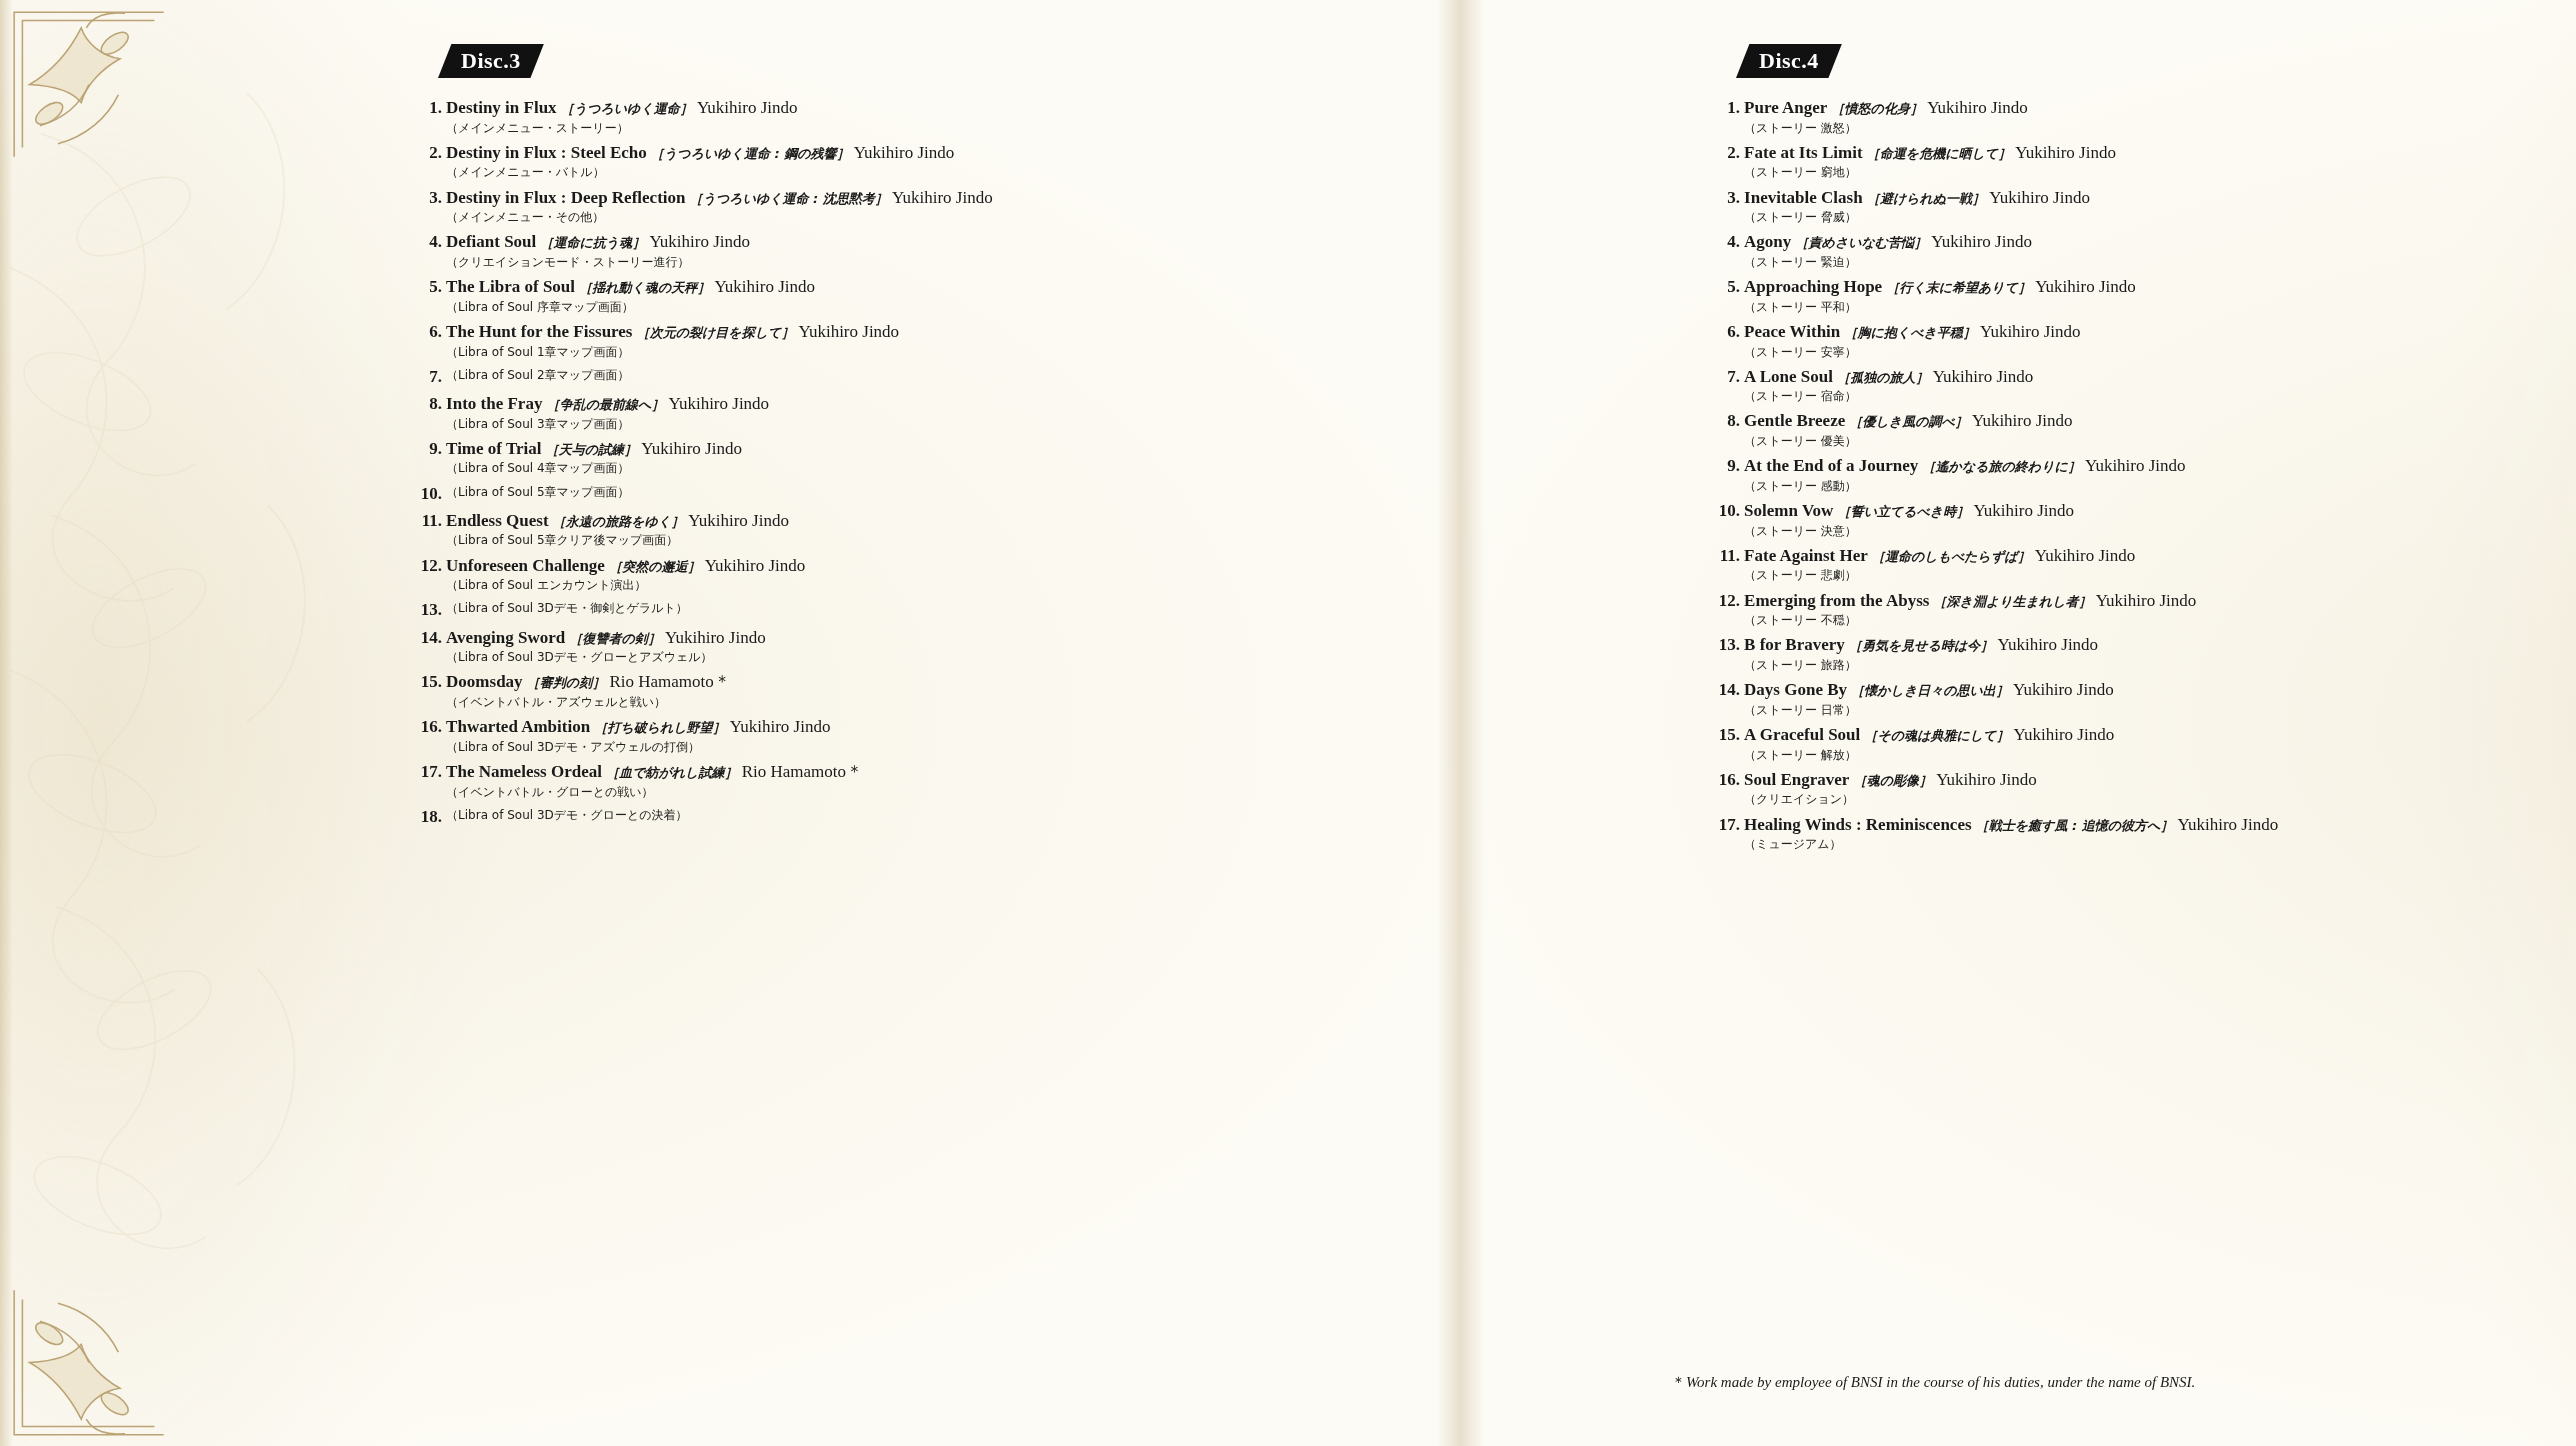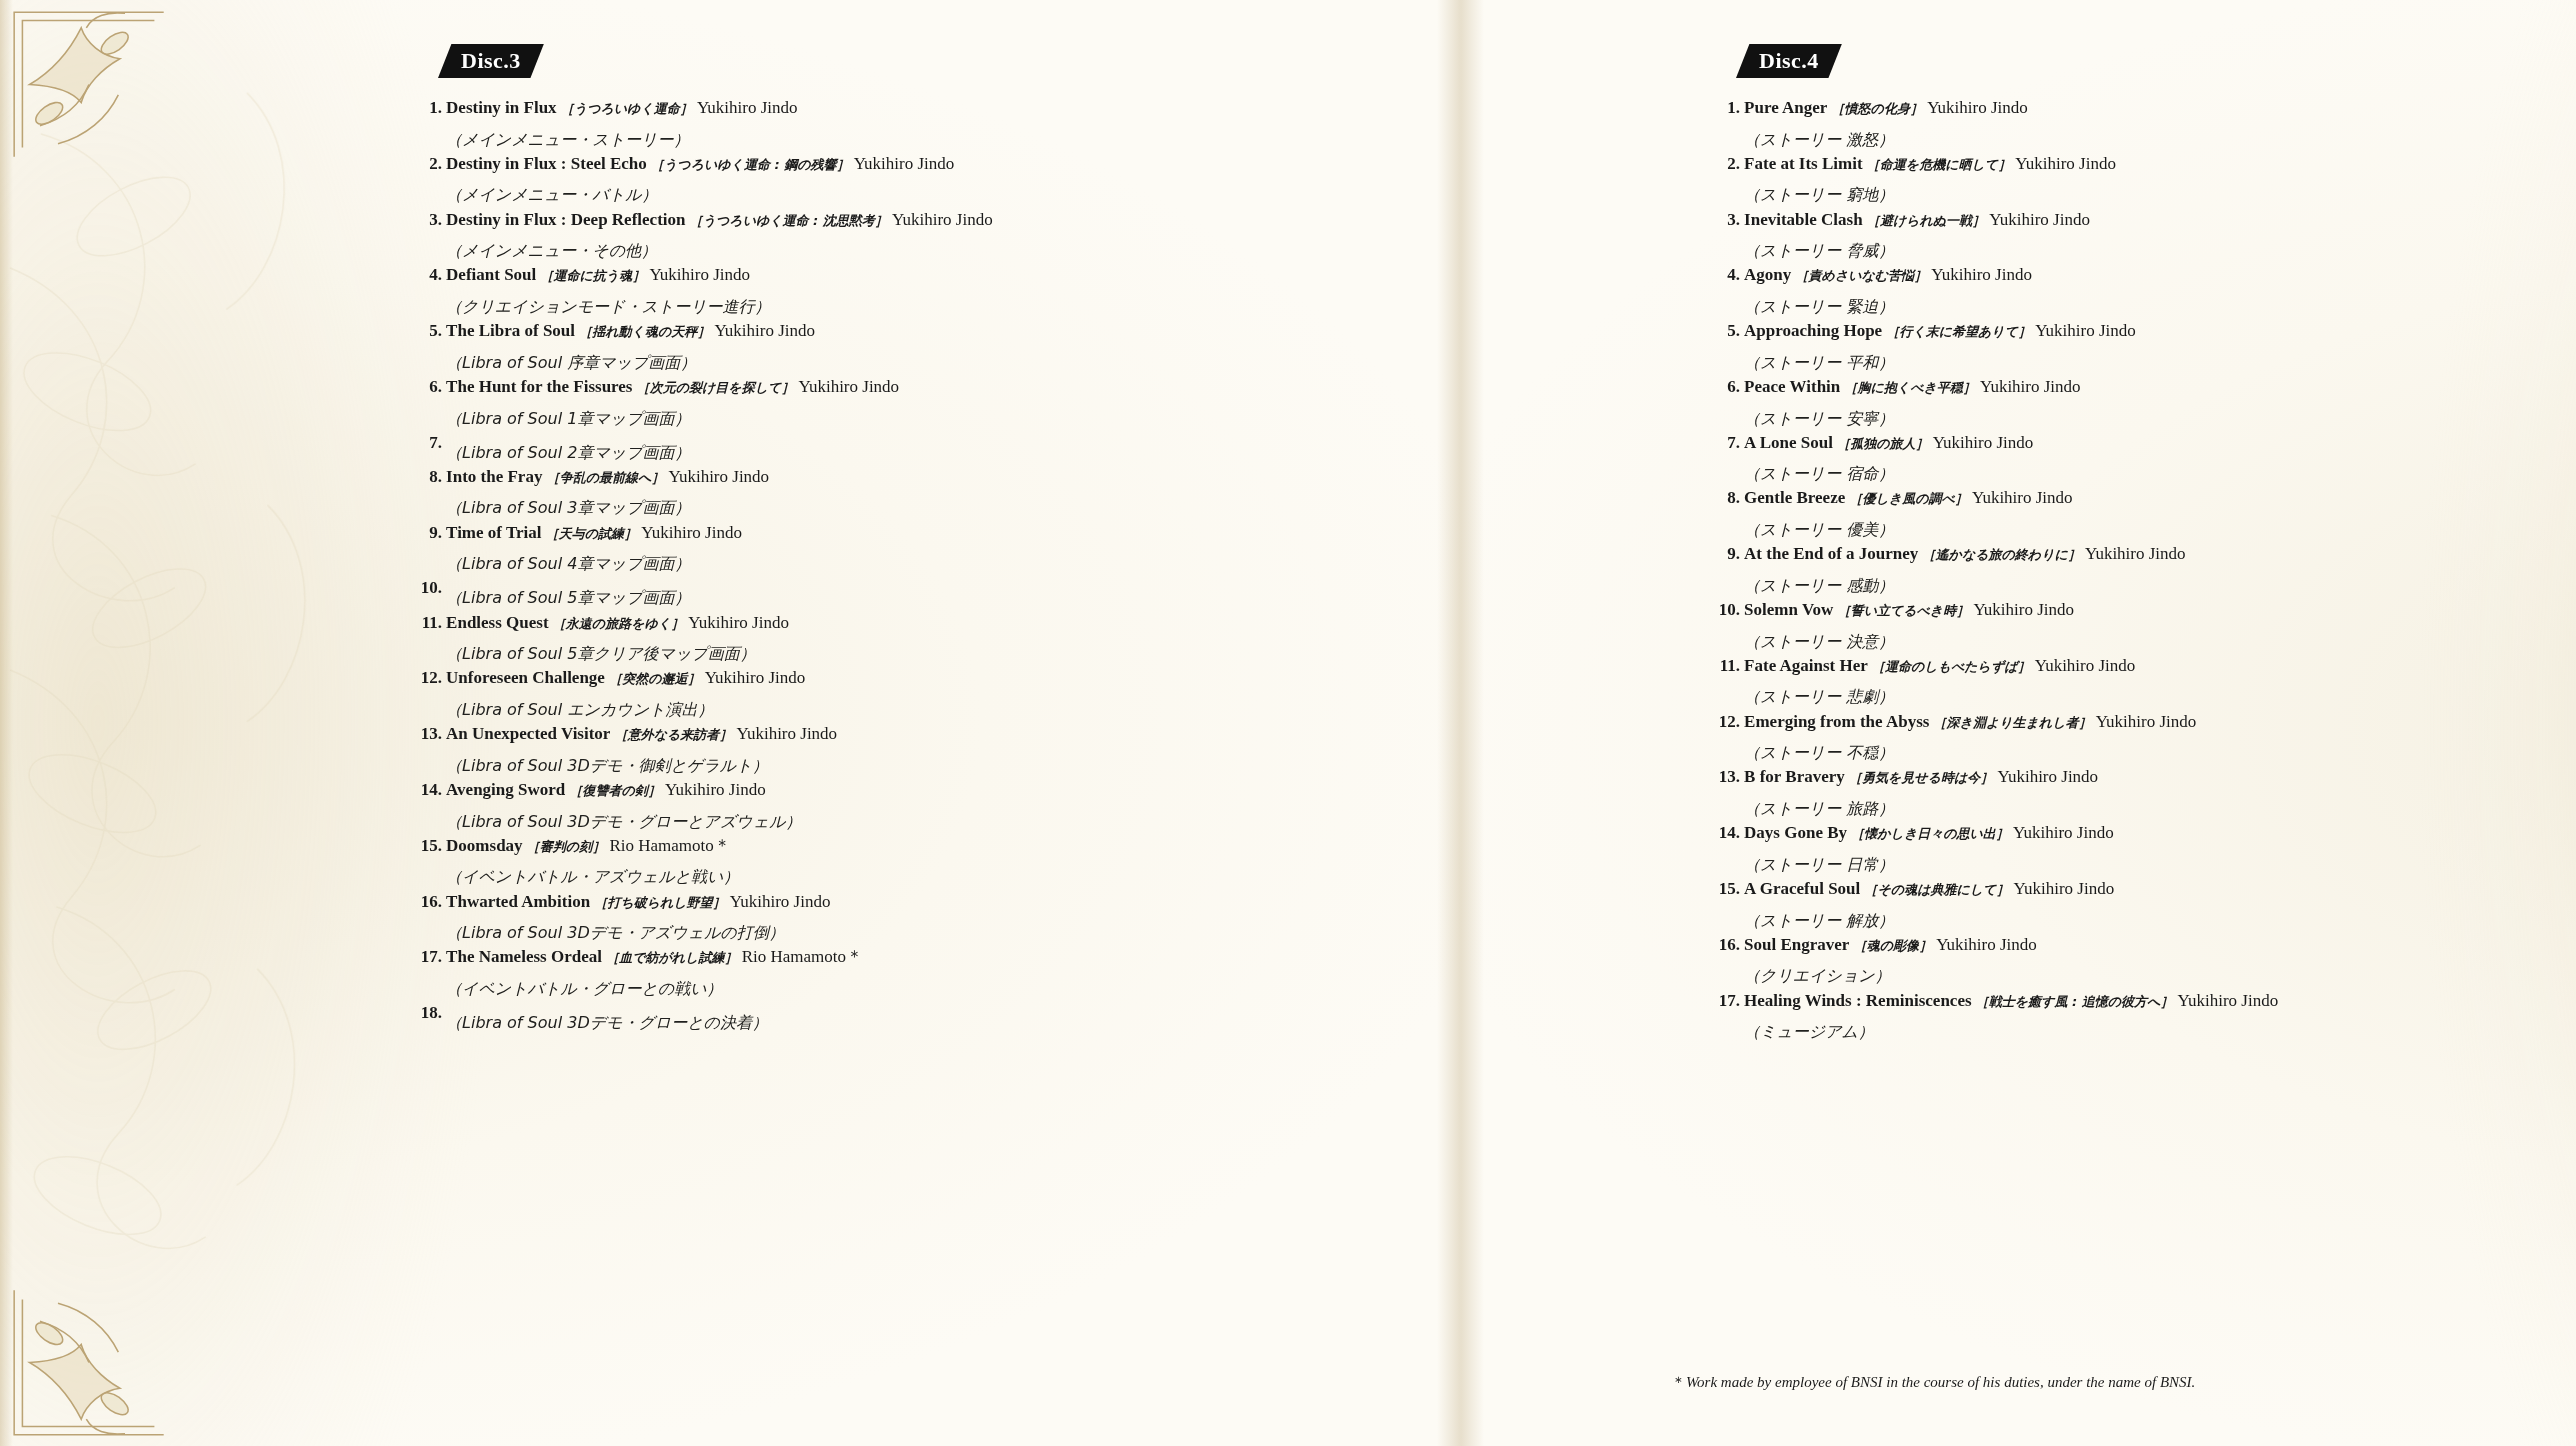--- a/index.html
+++ b/index.html
@@ -124,26 +124,25 @@
     font-size: 13px;
     font-style: italic;
   }
   .track .t-artist {
     font-weight: normal;
     font-family: "Liberation Serif", serif;
   }
   .track .t-star { font-weight: normal; }
   .track .sub {
     font-family: "DejaVu Sans", sans-serif;
-    font-size: 16px;
+    font-size: 12px;
     line-height: 15.5px;
-    margin-top: 12px;
+    margin-top: 1px;
     color: #20201e;
     white-space: nowrap;
-    font-style: italic;
   }
 
   
   .footnote {
     position: absolute;
     font-family: "Liberation Serif", serif;
     font-style: italic;
     font-size: 15px;
     white-space: nowrap;
     margin-left: 20px;
@@ -320,21 +319,20 @@
       <div class="track">
         <div class="num">12</div>
         <div class="body">
           <div class="title-row"><span class="t-en">Unforeseen Challenge</span> <span class="t-jp">［突然の邂逅］</span> <span class="t-artist">Yukihiro Jindo</span><span class="t-star"></span></div>
           <div class="sub">（Libra of Soul エンカウント演出）</div>
         </div>
       </div>
       <div class="track">
         <div class="num">13</div>
         <div class="body">
-          <div class="title-row"><span class="t-en">An Unexpected Visitor</span> <span class="t-jp">［意外なる来訪者］</span> <span class="t-artist">Yukihiro Jindo</span><span class="t-star"></span></div>
           <div class="sub">（Libra of Soul 3Dデモ・御剣とゲラルト）</div>
         </div>
       </div>
       <div class="track">
         <div class="num">14</div>
         <div class="body">
           <div class="title-row"><span class="t-en">Avenging Sword</span> <span class="t-jp">［復讐者の剣］</span> <span class="t-artist">Yukihiro Jindo</span><span class="t-star"></span></div>
           <div class="sub">（Libra of Soul 3Dデモ・グローとアズウェル）</div>
         </div>
       </div>

